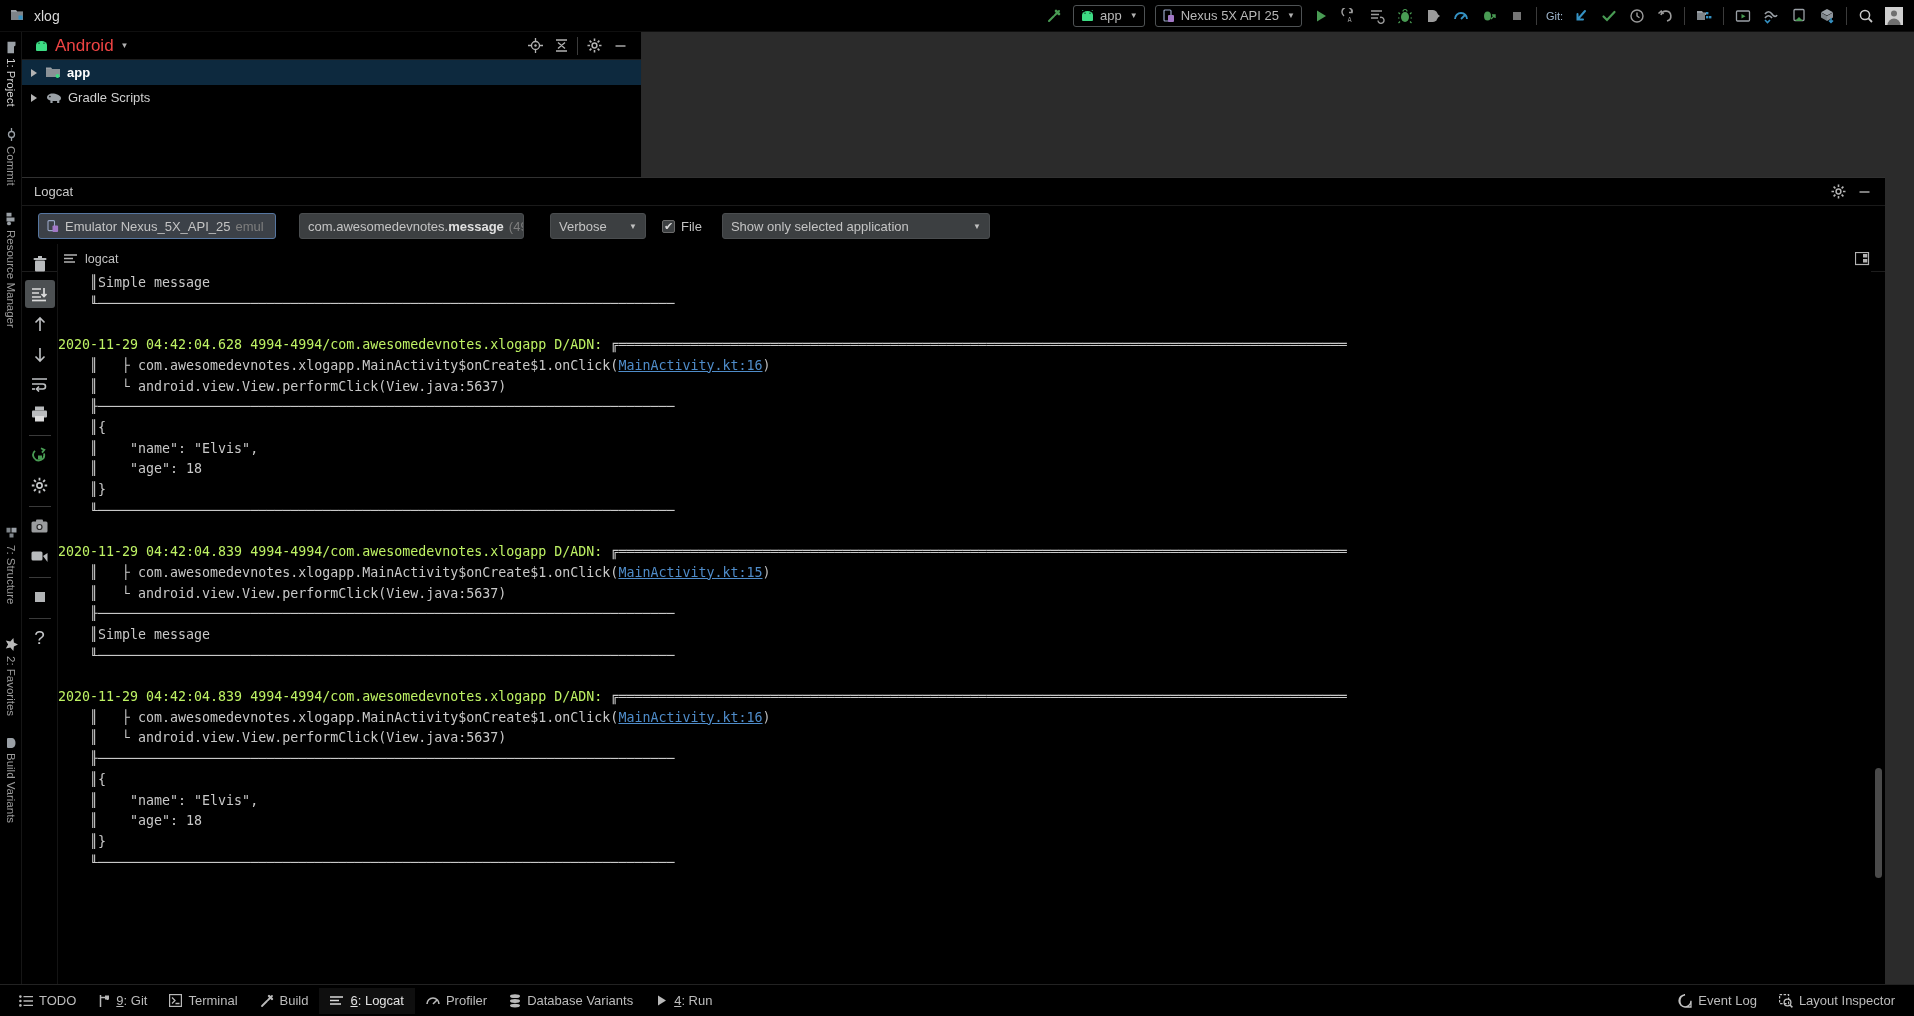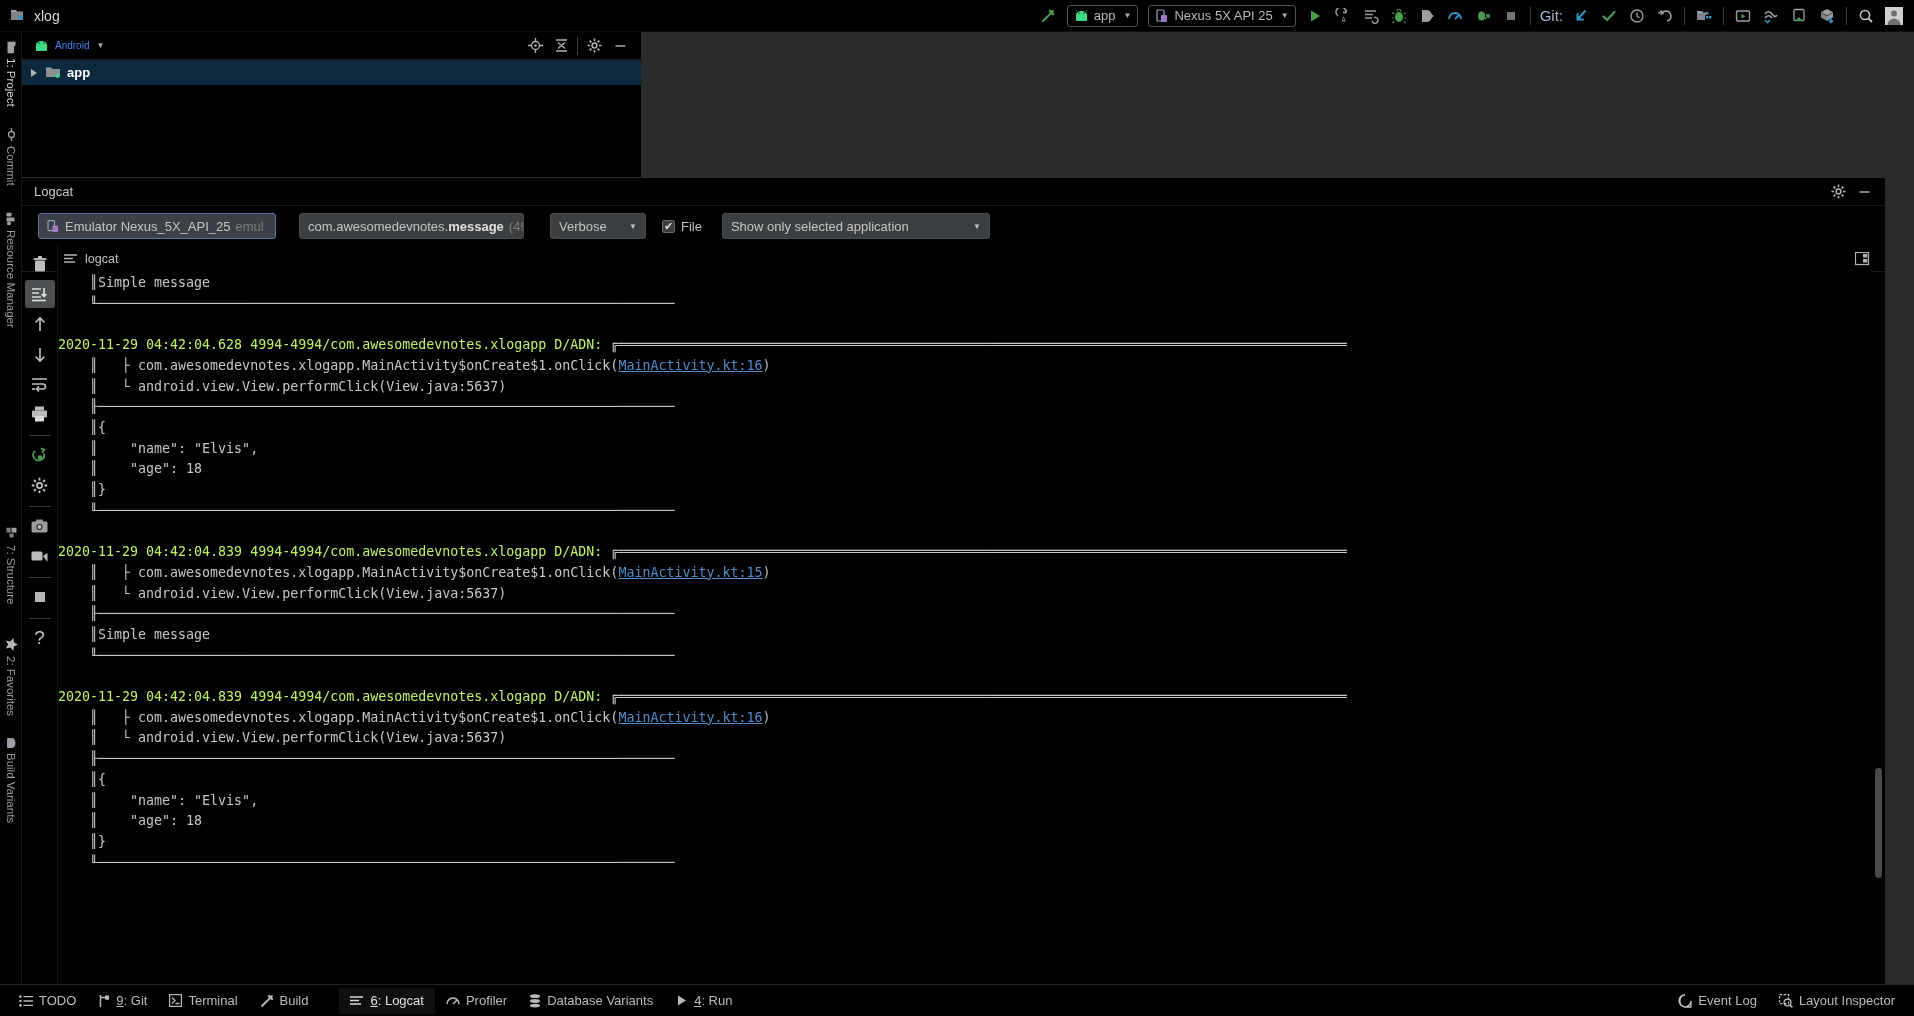--- a/index.html
+++ b/index.html
@@ -31,21 +31,21 @@
     white-space:nowrap;
   }
   .combo .caret{ font-size:8px; color:#b0b0b0; margin-left:3px;}
 
   .ticon{
     width:28px; height:26px; display:flex; align-items:center; justify-content:center;
     color:#b0b0b0;
   }
   .ticon svg{ display:block; }
   .tdiv{ width:1px; height:18px; background:#3b3b3b; margin:0 5px; }
-  .git-label{ color:#9fb6cd; font-size:15px; padding:0 4px;}
+  .git-label{ color:#9fb6cd; font-size:11px; padding:0 4px;}
 
   
   .leftstrip{
     position:absolute; left:0; top:32px; width:22px; height:952px;
     background:#000; border-right:1px solid #161616;
   }
   .vtab{
     position:absolute; left:0; width:22px;
     writing-mode:vertical-rl; text-orientation:mixed;
     font-size:11.5px; color:#9b9b9b; white-space:nowrap;
@@ -67,21 +67,21 @@
 
   
   .projpane{
     position:absolute; left:22px; top:32px; width:620px; height:145px;
     background:#000; border-right:1px solid #2a2a2a;
   }
   .proj-header{
     height:28px; display:flex; align-items:center; padding:0 8px 0 12px;
     border-bottom:1px solid #1d1d1d;
   }
-  .proj-header .ph-title{ color:#3b82f6; font-size:10px; margin-left:6px;}
+  .proj-header .ph-title{ color:#ef4444; font-size:17px; margin-left:6px;}
   .ph-spacer{flex:1;}
   .ph-ic{ width:26px;height:24px; display:flex;align-items:center;justify-content:center;color:#b3b3b3;}
   .tree-row{
     height:25px; display:flex; align-items:center; gap:6px; padding-left:26px;
     font-size:13px; color:#cfcfcf;
   }
   .tree-row.sel{ background:#0d293e; color:#ffffff; font-weight:bold; }
   .arrow{
     width:0;height:0;border-left:6px solid #b3b3b3;
     border-top:4.5px solid transparent;border-bottom:4.5px solid transparent;
@@ -175,21 +175,21 @@
   
   .statusbar{
     position:absolute; left:0; bottom:0; width:1914px; height:32px;
     background:#000; display:flex; align-items:center; padding:12px 8px;
     border-top:1px solid #222;
   }
   .sb-item{
     display:flex; align-items:center; gap:6px; padding:0 11px; height:26px;
     color:#bcbcbc; font-size:13px; white-space:nowrap;
   }
-  .sb-item.active{ background:#0f0f0f; color:#e2e2e2;margin-left:20px; }
+  .sb-item.active{ background:#0f0f0f; color:#e2e2e2; }
   .sb-item u{ text-decoration:underline; }
   .sb-spacer{ flex:1; }
 
   .icw{ display:inline-flex; align-items:center; justify-content:center; }
 </style>
 </head>
 <body>
 
 <div id="app">
 
@@ -505,20 +505,30 @@
       <span class="arrow"></span>
       <span class="icw">
         <svg width="15" height="13" viewBox="0 0 15 13">
             <path d="M0 1.5h5l1.2 1.6H14V4H0z" fill="#9aa0a6"></path>
             <path d="M0 3h14v8H0z" fill="#8a9196"></path>
             <circle cx="11.5" cy="10" r="2" fill="#3ddc84"></circle>
           </svg>
       </span>
       <span>app</span>
     </div>
+    <div class="tree-row">
+      <span class="arrow"></span>
+      <span class="icw">
+        <svg width="16" height="12" viewBox="0 0 16 12">
+            <path d="M1 5.5c0-2.2 2.3-4 5.5-4S15 3.3 15 6c0 1.3-.7 2.2-1.7 2.6V11h-2.2V9.1H6.6V11H4.4V8.5C2.2 8 1 6.9 1 5.5z" fill="#9aa0a6"></path>
+            <circle cx="3.9" cy="4.6" r=".8" fill="#000"></circle>
+          </svg>
+      </span>
+      <span>Gradle Scripts</span>
+    </div>
   </div>
 
   <div class="editor-blank"></div>
 
   <div class="logpanel">
 
     <div class="log-titlebar">
       <span class="lt-title">Logcat</span>
       <span class="ph-spacer"></span>
       <span class="ph-ic">

